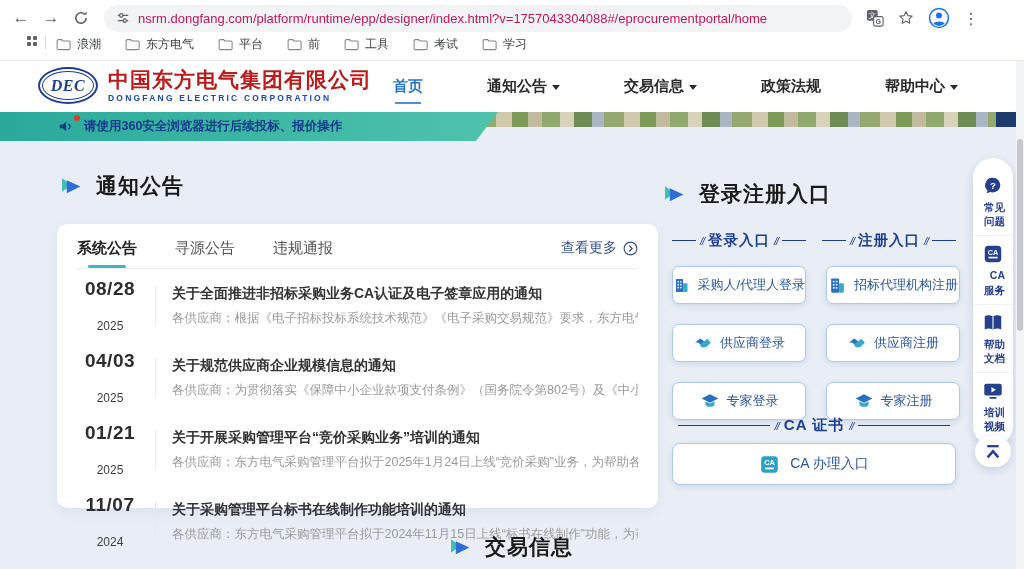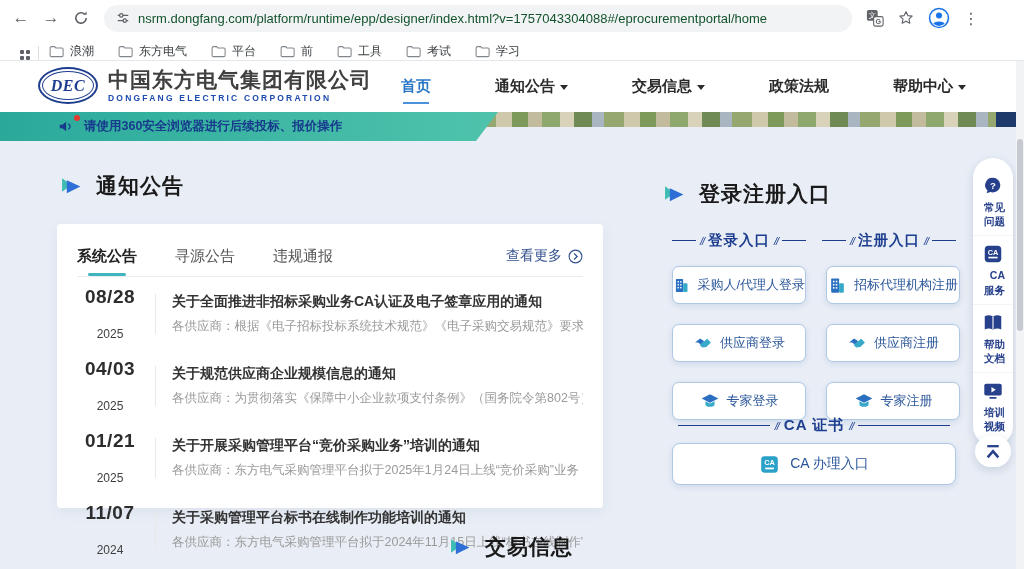--- a/index.html
+++ b/index.html
@@ -16,48 +16,48 @@
   .toolbar {
     position:absolute; top:0; left:0; right:0; height:36px;
     background:#fff; display:flex; align-items:center; z-index:30;
   }
   .nav-btn { width:30px; height:30px; display:flex; align-items:center; justify-content:center;
     color:#5f6368; font-size:17px; border-radius:50%; cursor:pointer; }
   .addr-pill {
     margin-left:8px; width:748px; height:27px; background:#f1f3f4; border-radius:14px;
     display:flex; align-items:center; padding:0 12px; gap:8px;
   }
-  .addr-url { font-size:13px; color:#14532d; white-space:nowrap; overflow:hidden; }
+  .addr-url { font-size:13px; color:#be185d; white-space:nowrap; overflow:hidden; }
   .toolbar-right { display:flex; align-items:center; gap:13px; margin-left:14px; }
   .dots { font-size:16px; color:#5f6368; letter-spacing:0; }
 
   .bookmarks {
     position:absolute; top:36px; left:0; right:0; height:25px;
     background:#fff; border-bottom:1px solid #e4e7eb;
-    display:flex; align-items:flex-end; z-index:30; padding-left:12px;
+    display:flex; align-items:flex-start; z-index:30; padding-left:19px;
   }
   .apps-grid { display:grid; grid-template-columns:4px 4px; grid-template-rows:4px 4px; gap:2px; margin:0 8px; }
   .apps-grid span { background:#5f6368; border-radius:1px; }
   .bm-sep { width:1px; height:14px; background:#dadce0; margin-right:10px; }
   .bm-item { display:flex; align-items:center; gap:6px; margin-right:24px; cursor:pointer; }
   .bm-label { font-size:12px; color:#3c4043; }
 
   
   .site-header {
-    position:absolute; top:61px; left:0; right:0; height:51px; background:#fff; z-index:20;
+    position:absolute; top:61px; left:0; right:8px; height:51px; background:#fff; z-index:20;
   }
   .logo-wrap { position:absolute; left:38px; top:6px; display:flex; align-items:center; gap:10px; cursor:pointer; }
   .dec-oval {
     width:60px; height:37px; border:2.5px solid #1d3e8f; border-radius:50%;
     display:flex; align-items:center; justify-content:center; position:relative;
   }
   .dec-oval::after { content:""; position:absolute; inset:2px; border:1px solid #1d3e8f; border-radius:50%; }
   .dec-text { font-family:"Liberation Serif","DejaVu Serif",serif; font-style:italic; font-weight:bold;
     font-size:16px; color:#1d3e8f; letter-spacing:.5px; }
-  .co-cn { font-size:21px; font-weight:bold; color:#404040; letter-spacing:1px; line-height:1.1; }
+  .co-cn { font-size:21px; font-weight:bold; color:#b91c1c; letter-spacing:1px; line-height:1.1; }
   .co-en { font-size:8.5px; font-weight:bold; color:#1d4bb0; letter-spacing:2.2px; margin-top:2px; }
 
   .main-nav { position:absolute; right:58px; top:0; height:51px; display:flex; align-items:center; gap:64px; }
   .nav-item { font-size:15px; font-weight:bold; color:#2b2b2b; display:flex; align-items:center; gap:5px;
     cursor:pointer; position:relative; padding:6px 0; }
   .nav-item.active { color:#2a78c5; }
   .nav-item.active::after { content:""; position:absolute; left:2px; right:2px; bottom:-2px; height:2px; background:#4a93da; }
   .caret { width:0; height:0; border-left:4.5px solid transparent; border-right:4.5px solid transparent; border-top:5px solid #2b2b2b; margin-top:2px; }
 
   
@@ -77,23 +77,23 @@
   .marquee-text { font-size:12.5px; color:#173a8c; font-weight:bold; }
   .speaker-wrap { position:relative; display:flex; }
   .red-dot { position:absolute; top:-3px; right:-5px; width:6px; height:6px; border-radius:50%; background:#e23b2e; }
 
   
   .sec-title { display:flex; align-items:center; gap:13px; position:absolute; }
   .sec-title b { font-size:21px; color:#1a1a1a; letter-spacing:1px; }
 
   
   .card {
-    position:absolute; left:57px; top:224px; width:546px; height:284px;
-    background:#fff; border-radius:4px; box-shadow:0 4px 14px rgba(40,70,120,.07);
-    padding:12px 20px; z-index:5;
+    position:absolute; left:57px; top:224px; width:601px; height:284px;
+    background:#fff; border-radius:10px; box-shadow:0 4px 14px rgba(40,70,120,.07);
+    padding:4px 20px; z-index:5;
   }
   .tab-row { height:41px; display:flex; align-items:center; border-bottom:1px solid #ececec; }
   .tab { font-size:15px; color:#555; margin-right:38px; cursor:pointer; position:relative; padding:10px 0; }
   .tab.active { color:#222; font-weight:bold; }
   .tab.active::after { content:""; position:absolute; left:50%; transform:translateX(-50%); bottom:0; width:38px; height:3px; background:#3fb5c0; border-radius:2px; }
   .view-more { margin-left:auto; display:flex; align-items:center; gap:6px; font-size:14px; color:#33518e; cursor:pointer; }
 
   .notice-item { display:flex; align-items:center; padding:9px 0 8px 0; cursor:pointer; }
   .n-date { width:66px; text-align:center; flex:none; }
   .n-date b { display:block; font-size:19px; color:#2d2d2d; letter-spacing:.5px; }

